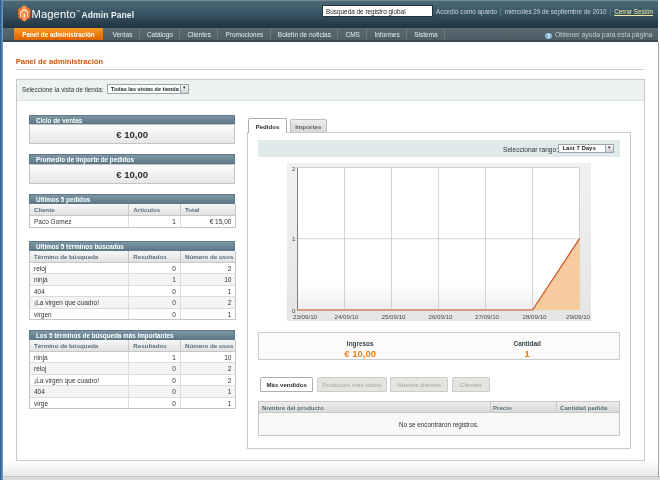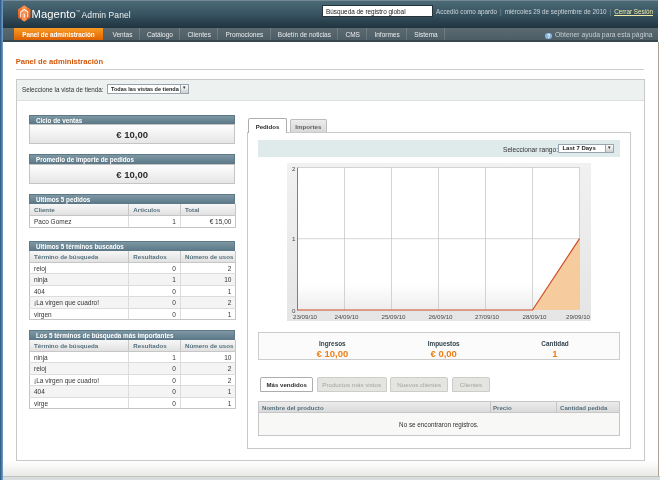--- a/index.html
+++ b/index.html
@@ -9,21 +9,21 @@
   .leftbar { position:absolute; left:0; top:0; width:3px; height:480px;
     background:linear-gradient(90deg,#2c5179 0%,#4678ab 45%,#7aa3c8 100%); z-index:50; }
   .rightline { position:absolute; left:658px; top:42px; width:1.3px; height:434px; background:#aaa294; }
 
   
   .header { position:absolute; left:3px; top:0; width:655px; height:27.5px;
     background:linear-gradient(#4d6b78 0%,#3a5664 45%,#203440 100%); }
   .header:before { content:""; position:absolute; top:0; left:0; right:0; height:1px; background:rgba(255,255,255,.22); }
   .logo { position:absolute; left:15px; top:5px; }
   .brand { position:absolute; left:28.5px; top:7.5px; color:#fff; font-size:11.2px; letter-spacing:.1px; }
-  .brand .ap { font-size:8.5px; font-weight:normal; color:#eef2f4; margin-left:1.5px; }
+  .brand .ap { font-size:8.5px; font-weight:bold; color:#eef2f4; margin-left:1.5px; }
   .hsearch { position:absolute; left:319px; top:4.5px; width:110.5px; height:12.5px; background:#fff;
     border:1px solid #29343a; font-size:6.4px; color:#222; padding:2.5px 3px; line-height:7px; }
   .hright { position:absolute; right:5px; top:8px; font-size:6.3px; color:#ccd4d8; }
   .hright .sep { color:#81949c; padding:0 3px; }
   .hright .out { color:#f1e9a2; text-decoration:underline; }
 
   
   .nav { position:absolute; left:3px; top:27.5px; width:655px; height:14.5px;
     background:linear-gradient(#5b6a71,#4b5b63); }
   .nav:after { content:""; position:absolute; left:0; right:0; bottom:0; height:2px; background:rgba(20,30,36,.35); }
@@ -310,24 +310,20 @@
     <text x="291" y="156" text-anchor="middle">29/09/10</text>
   </g>
 </svg>
 
 <div class="totals">
   <div class="cell">
       <div class="lb">Ingresos</div>
       <div class="vl">€ 10,00</div>
     </div>
   <div class="cell">
-      <div class="lb">Impuestos</div>
-      <div class="vl">€ 0,00</div>
-    </div>
-  <div class="cell">
       <div class="lb">Cantidad</div>
       <div class="vl">1</div>
     </div>
 </div>
 
 <div class="tab on" style="left:260px; top:377.3px; width:53.3px; height:14.4px; font-size:6.1px; line-height:14.4px; border-bottom:1px solid #adadad;">Más vendidos</div>
 <div class="tab off" style="left:316.7px; top:377.3px; width:70px; height:14.4px; font-size:6.2px; line-height:14.4px; color:#a3a3a0; background:#e4e4e1; border-color:#cccdc9;">Productos más vistos</div>
 <div class="tab off" style="left:390px; top:377.3px; width:58.3px; height:14.4px; font-size:6.2px; line-height:14.4px; color:#a3a3a0; background:#e4e4e1; border-color:#cccdc9;">Nuevos clientes</div>
 <div class="tab off" style="left:451.7px; top:377.3px; width:38.6px; height:14.4px; font-size:6.2px; line-height:14.4px; color:#a3a3a0; background:#e4e4e1; border-color:#cccdc9;">Clientes</div>
 

